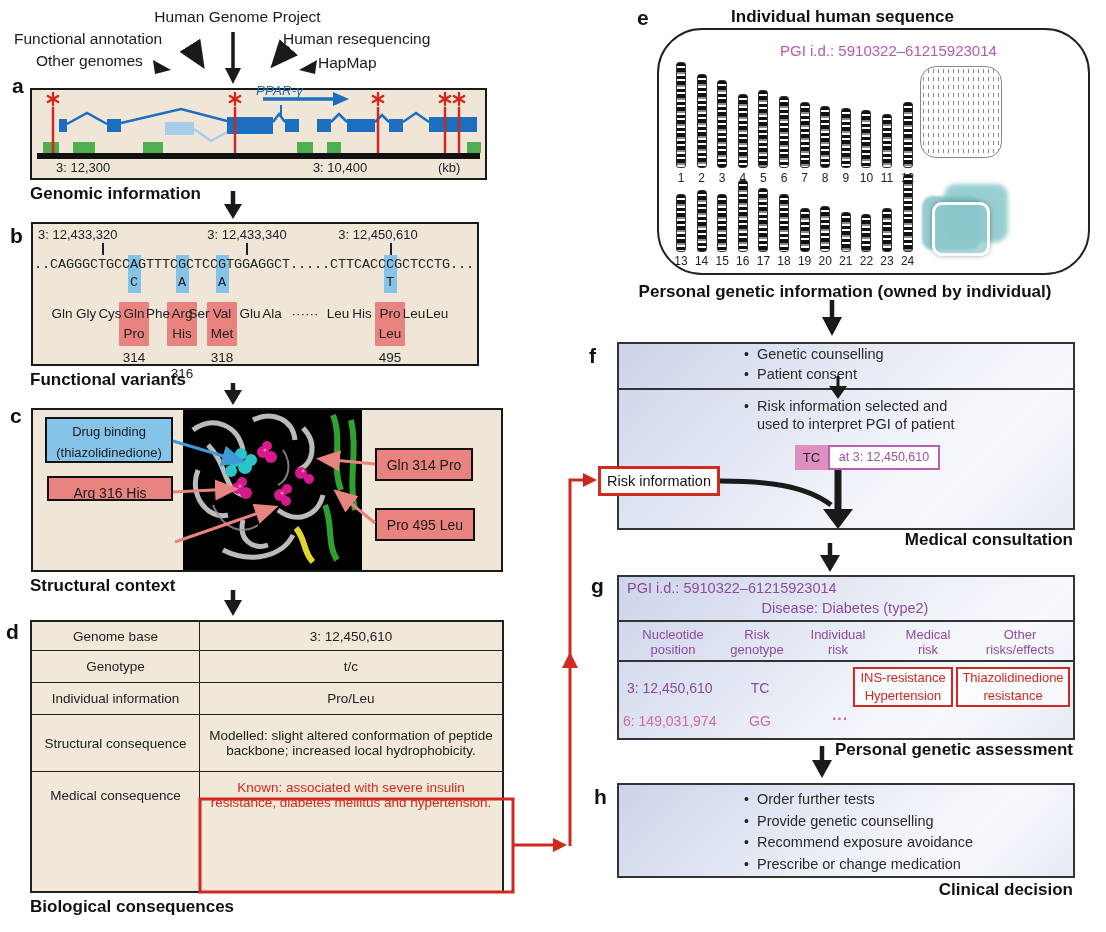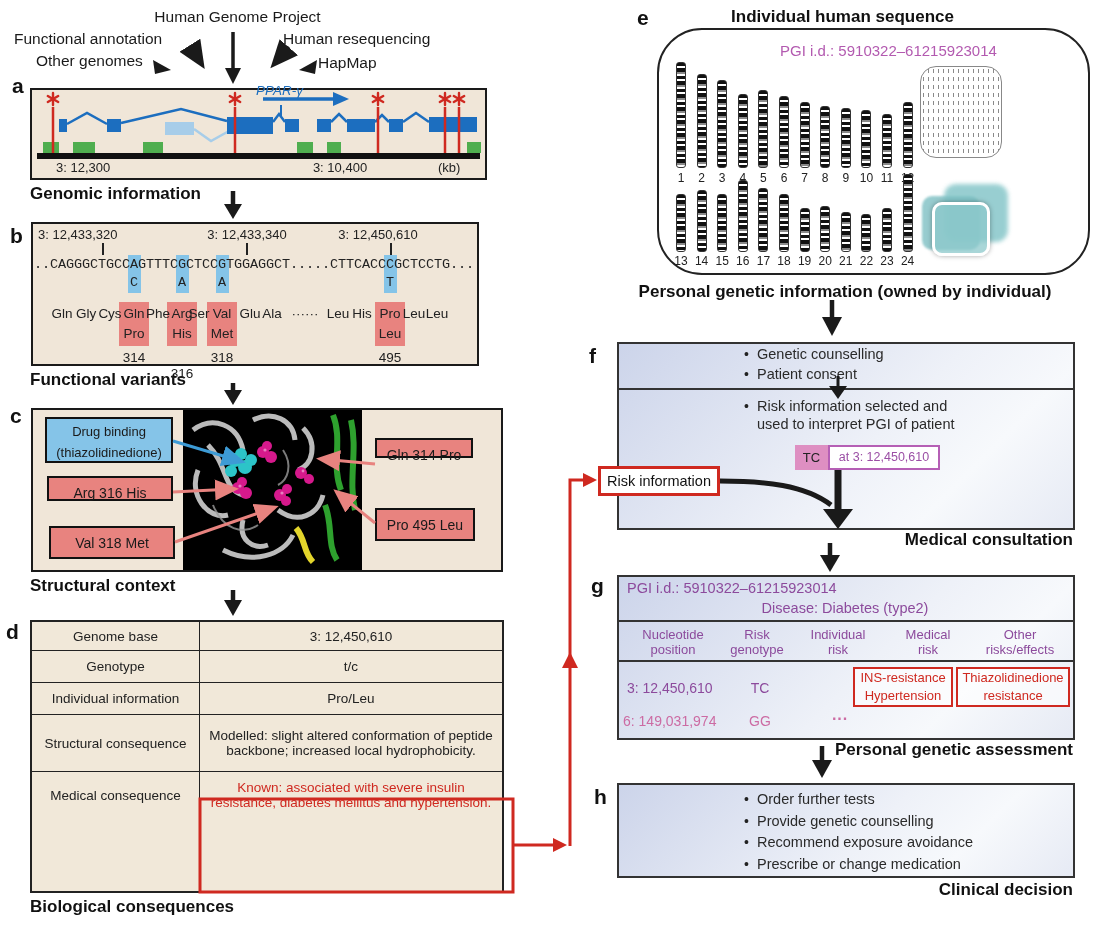--- a/index.html
+++ b/index.html
@@ -174,22 +174,21 @@
         <circle cx="99" cy="83" r="1.6"></circle>
       <circle cx="54" cy="48" r="1.8"></circle>
         <circle cx="120" cy="61" r="1.4"></circle>
     </g>
   </svg>
   <div class="abs labelbox bluebox" style="left:45px;top:417px;width:128px;height:46px;font-size:13px;line-height:21px;padding-top:2px;">
     <div>Drug binding</div>
     <div>(thiazolidinedione)</div>
   </div>
   <div class="abs labelbox salmon" style="left:47px;top:476px;width:126px;height:25px;font-size:14px;line-height:30px;">Arg 316 His</div>
-  <div class="abs labelbox salmon" style="left:49px;top:526px;width:126px;height:33px;font-size:14px;line-height:30px;">Val 318 Met</div>
-  <div class="abs labelbox salmon" style="left:375px;top:438px;width:98px;height:20px;font-size:14px;line-height:30px;">Gln 314 Pro</div>
+  <div class="abs labelbox salmon" style="left:375px;top:448px;width:98px;height:33px;font-size:14px;line-height:30px;">Gln 314 Pro</div>
   <div class="abs labelbox salmon" style="left:375px;top:508px;width:100px;height:33px;font-size:14px;line-height:30px;">Pro 495 Leu</div>
   <div class="abs caption" style="left:30px;top:576px;">Structural context</div>
 
   <div id="d-table" class="abs" style="left:30px;top:620px;width:474px;height:273px;background:#f1e8d9;border:2px solid #222;box-sizing:border-box;">
       <div style="display: flex; height: 28px;">
         <div class="cell" style="width: 168px; border-right: 1.5px solid rgb(34, 34, 34);">Genome base</div>
         <div class="cell" style="flex: 1 1 0%;">3: 12,450,610</div>
       </div>
       <div style="display: flex; height: 31px; border-top: 1.5px solid rgb(34, 34, 34);">
         <div class="cell" style="width: 168px; border-right: 1.5px solid rgb(34, 34, 34);">Genotype</div>

